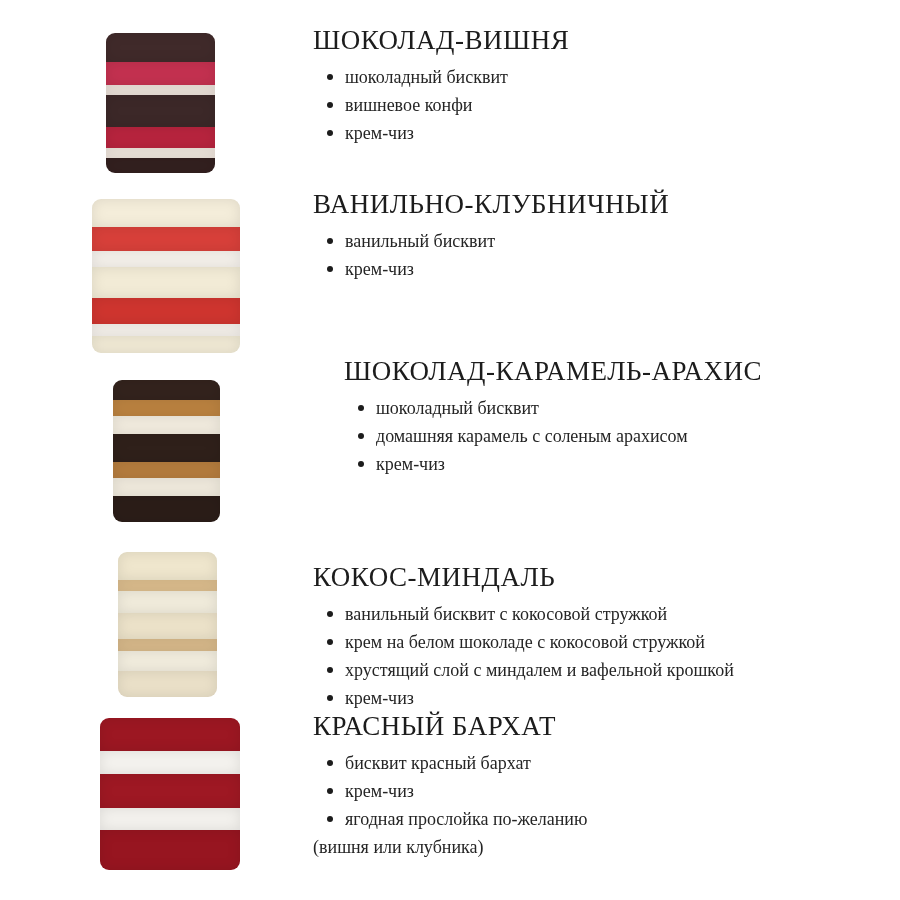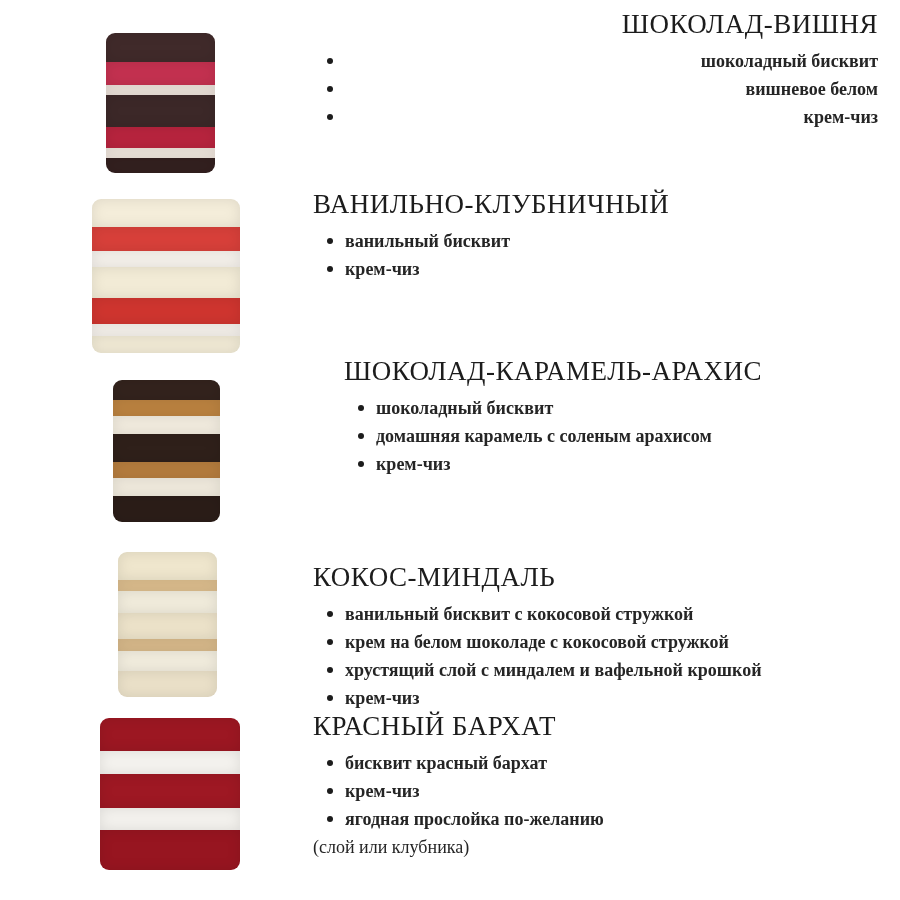--- a/index.html
+++ b/index.html
@@ -26,36 +26,35 @@
   #img1 { left: 106px; top: 33px;  width: 109px; height: 140px; }
   #img2 { left: 92px;  top: 199px; width: 148px; height: 154px; }
   #img3 { left: 113px; top: 380px; width: 107px; height: 142px; }
   #img4 { left: 118px; top: 552px; width: 99px;  height: 145px; }
   #img5 { left: 100px; top: 718px; width: 140px; height: 152px; }
   .text-block {
     position: absolute;
     left: 313px;
     width: 565px;
   }
-  #txt1 { top: 8px; text-align: right; }
+  #txt1 { top: 24px; }
   #txt2 { top: 188px; }
   #txt3 { top: 355px; margin-left: 31px; }
   #txt4 { top: 561px; }
   #txt5 { top: 710px; }
   .section-title {
     font-size: 27px;
     font-weight: normal;
     line-height: 32px;
     letter-spacing: 0.5px;
     color: #1c1c1c;
   }
   .ingredient-list {
     list-style: none;
     margin-top: 7px;
-    font-weight: bold;
   }
   .ingredient-list li {
     position: relative;
     padding-left: 32px;
     font-size: 18px;
     line-height: 28px;
     color: #252525;
   }
   .bullet-dot {
     position: absolute;
@@ -83,21 +82,21 @@
       <div style="flex: 7 1 0%; background: rgb(236, 226, 218);"></div>
       <div style="flex: 23 1 0%; background: rgb(60, 40, 40);"></div>
       <div style="flex: 15 1 0%; background: rgb(184, 36, 62);"></div>
       <div style="flex: 7 1 0%; background: rgb(239, 230, 221);"></div>
       <div style="flex: 11 1 0%; background: rgb(51, 32, 31);"></div>
     </div>
   <div class="text-block" id="txt1">
     <h2 class="section-title">ШОКОЛАД-ВИШНЯ</h2>
     <ul class="ingredient-list">
       <li><span class="bullet-dot"></span><span>шоколадный бисквит</span></li>
-      <li><span class="bullet-dot"></span><span>вишневое белом</span></li>
+      <li><span class="bullet-dot"></span><span>вишневое конфи</span></li>
       <li><span class="bullet-dot"></span><span>крем-чиз</span></li>
     </ul>
   </div>
 
   <div class="cake-img" id="img2">
       <div style="flex: 18 1 0%; background: rgb(244, 237, 218);"></div>
       <div style="flex: 16 1 0%; background: rgb(216, 64, 58);"></div>
       <div style="flex: 10 1 0%; background: rgb(246, 242, 236);"></div>
       <div style="flex: 20 1 0%; background: rgb(242, 235, 214);"></div>
       <div style="flex: 17 1 0%; background: rgb(207, 53, 47);"></div>
@@ -156,16 +155,16 @@
       <div style="flex: 15 1 0%; background: rgb(244, 242, 238);"></div>
       <div style="flex: 26 1 0%; background: rgb(151, 21, 32);"></div>
     </div>
   <div class="text-block" id="txt5">
     <h2 class="section-title">КРАСНЫЙ БАРХАТ</h2>
     <ul class="ingredient-list">
       <li><span class="bullet-dot"></span><span>бисквит красный бархат</span></li>
       <li><span class="bullet-dot"></span><span>крем-чиз</span></li>
       <li><span class="bullet-dot"></span><span>ягодная прослойка по-желанию</span></li>
     </ul>
-    <div class="note-line">(слой или клубника)</div>
+    <div class="note-line">(вишня или клубника)</div>
   </div>
 
 </div>
 
 </body></html>

